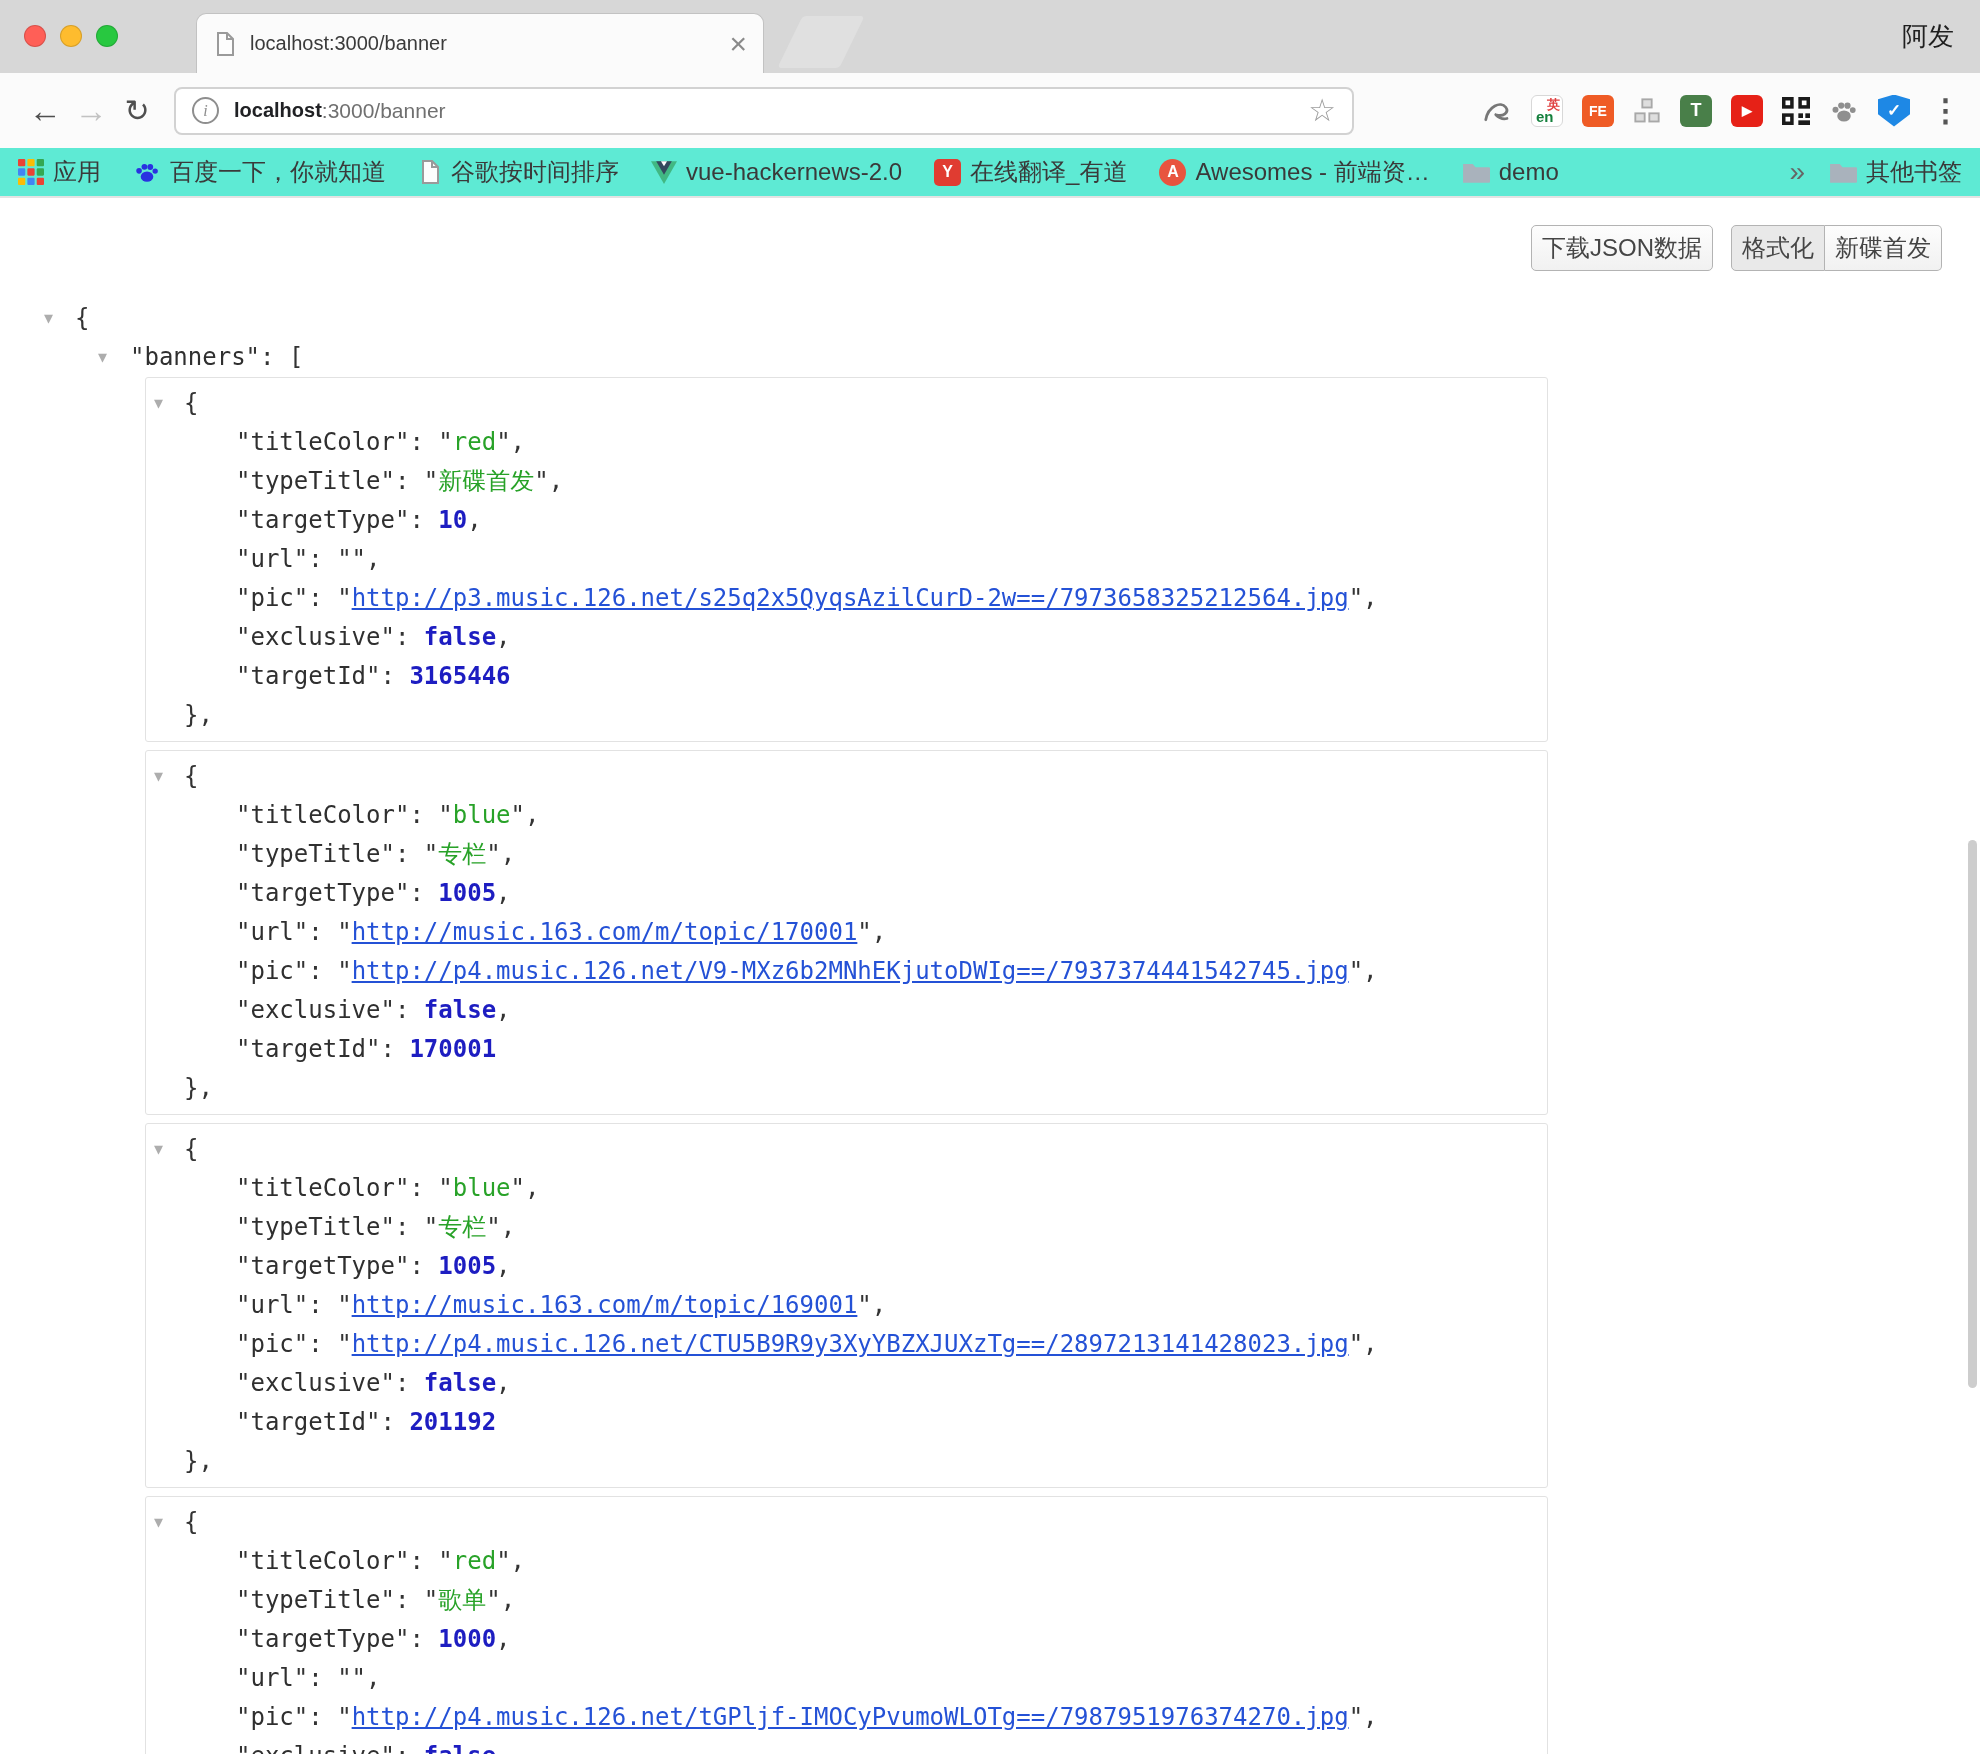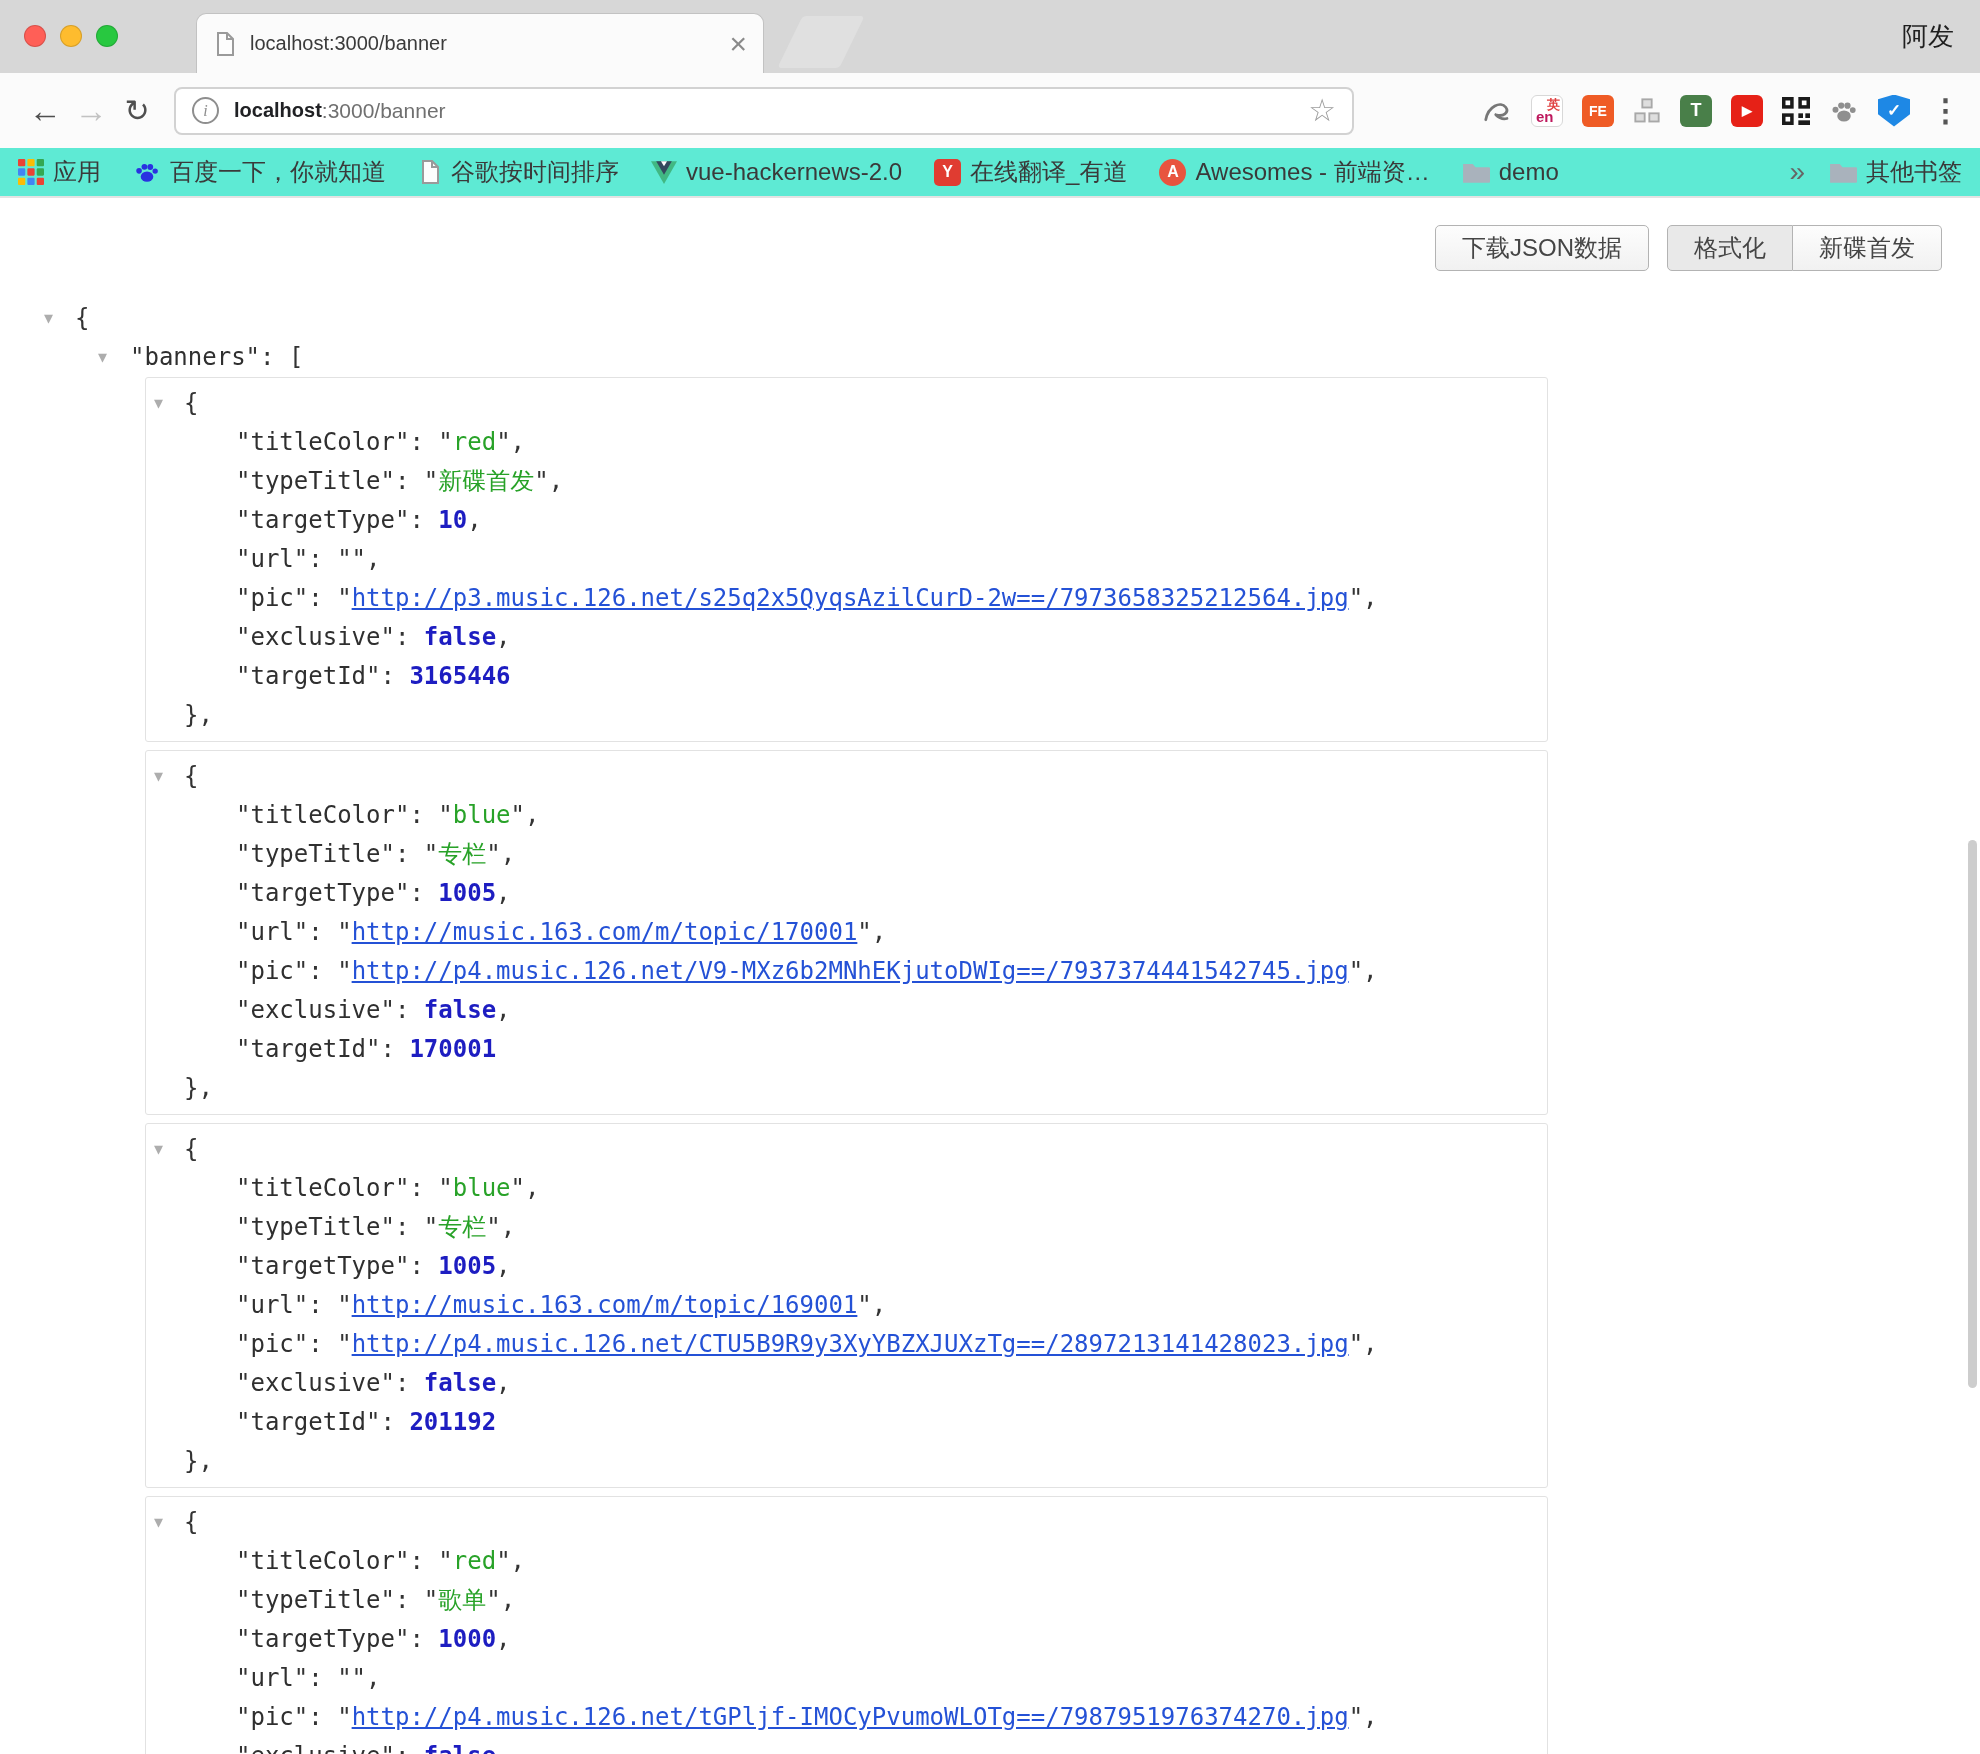--- a/index.html
+++ b/index.html
@@ -33,40 +33,40 @@
     font-family:"Liberation Serif",serif;font-style:italic;margin-right:15px;flex:none}
   .url-host{font-size:20px;color:#202124;font-weight:bold;white-space:nowrap}
   .url-path{font-size:21px;color:#707070;white-space:nowrap}
   .star-icon{margin-left:auto;font-size:31px;color:#9c9c9c}
   .ext-row{margin-left:auto;display:flex;gap:19px;align-items:center}
   .menu-dots{margin-left:20px;font-size:31px;color:#555;width:28px;text-align:center;font-weight:bold}
 
   .tile{display:inline-flex;width:32px;height:32px;border-radius:6px;align-items:center;
     justify-content:center;font-weight:bold;flex:none;position:relative}
   .tile.trans{background:#fff;border:1px solid #d8d8d8}
-  .t-en{position:absolute;left:4px;bottom:1px;font-size:15px;color:#be185d;font-weight:bold}
+  .t-en{position:absolute;left:4px;bottom:1px;font-size:15px;color:#15803d;font-weight:bold}
   .t-zh{position:absolute;right:2px;top:0;font-size:13px;color:#e04343}
   .tile.shield{border-radius:3px;clip-path:polygon(50% 0,100% 15%,100% 62%,50% 100%,0 62%,0 15%)}
   .ext-icon{display:inline-flex;align-items:center;justify-content:center}
 
   
   .bookmarks{height:50px;background:#5eead4;border-bottom:2px solid #e3e3e3;display:flex;
     align-items:center;padding:0 18px;font-size:24px;color:#3a3a3a}
   .bm-items{display:flex;align-items:center;gap:32px}
   .bm-item{display:flex;align-items:center;gap:9px;white-space:nowrap}
   .bm-item .tile{width:27px;height:27px;border-radius:5px;font-size:15px}
   .bm-icon{display:inline-flex;align-items:center}
   .bm-overflow{margin-left:auto;font-size:28px;color:#666;padding:0 8px}
   .bm-other{display:flex;align-items:center;gap:9px;margin-left:16px}
 
   
   .content{position:relative;height:1556px;background:#fff;overflow:hidden}
   .viewer-buttons{position:absolute;top:27px;right:38px;display:flex;align-items:center;z-index:3}
   .btn{height:46px;font-size:24px;color:#454545;border:1px solid #b3b3b3;
-    background:linear-gradient(#fdfdfd,#f1f1f1);padding:0 26px;font-family:inherit;white-space:nowrap}
+    background:linear-gradient(#fdfdfd,#f1f1f1);padding:0 10px;font-family:inherit;white-space:nowrap}
   .btn.download{border-radius:5px;margin-right:18px}
   .btn.format{border-radius:5px 0 0 5px;background:#e9e9e9}
   .btn.collapse{border-radius:0 5px 5px 0;border-left:none}
 
   .json{position:absolute;left:0;top:0;right:0;padding-top:101px;
     font-family:"DejaVu Sans Mono","Liberation Mono",monospace;font-size:24px;color:#333}
   .jline{height:39px;line-height:39px;position:relative;white-space:pre}
   .tri{position:absolute;top:0;font-size:15px;color:#adadad;line-height:39px}
   .root-open{padding-left:75px}.root-open .tri{left:44px}
   .banners-line{padding-left:130px}.banners-line .tri{left:98px}

